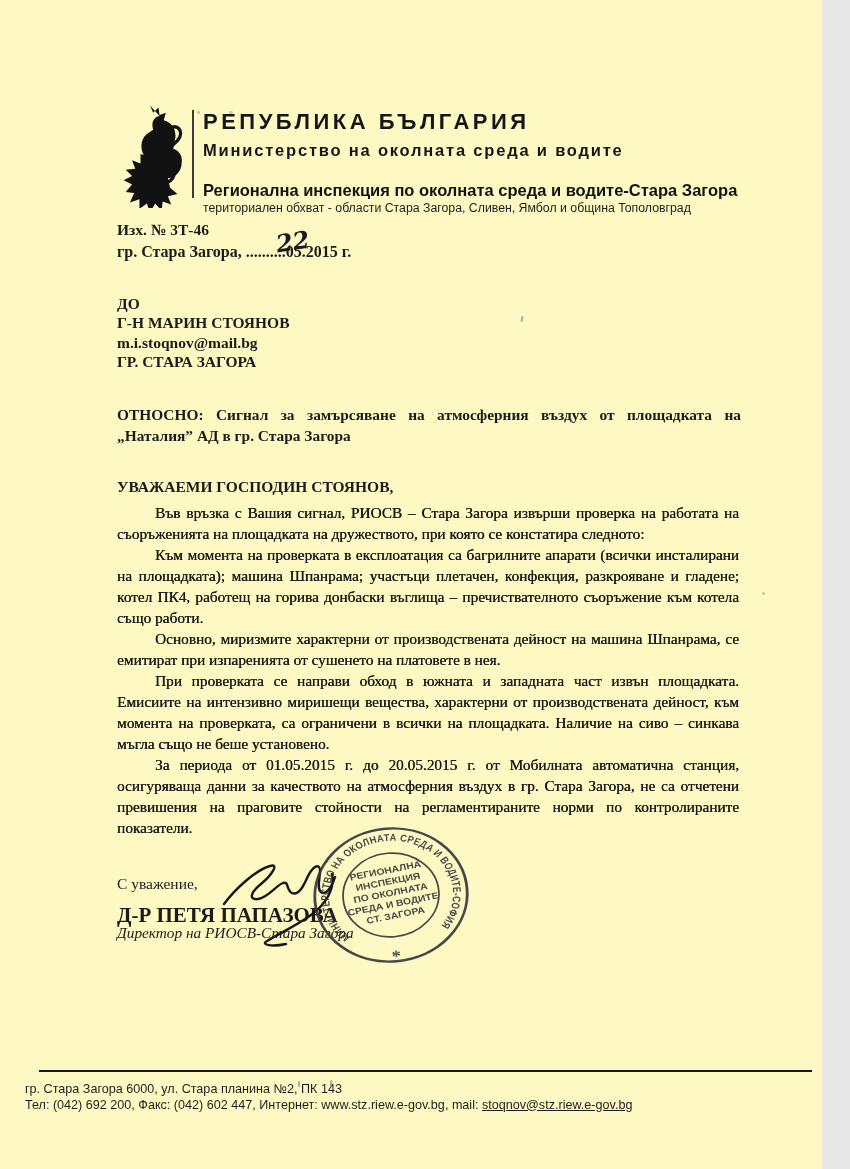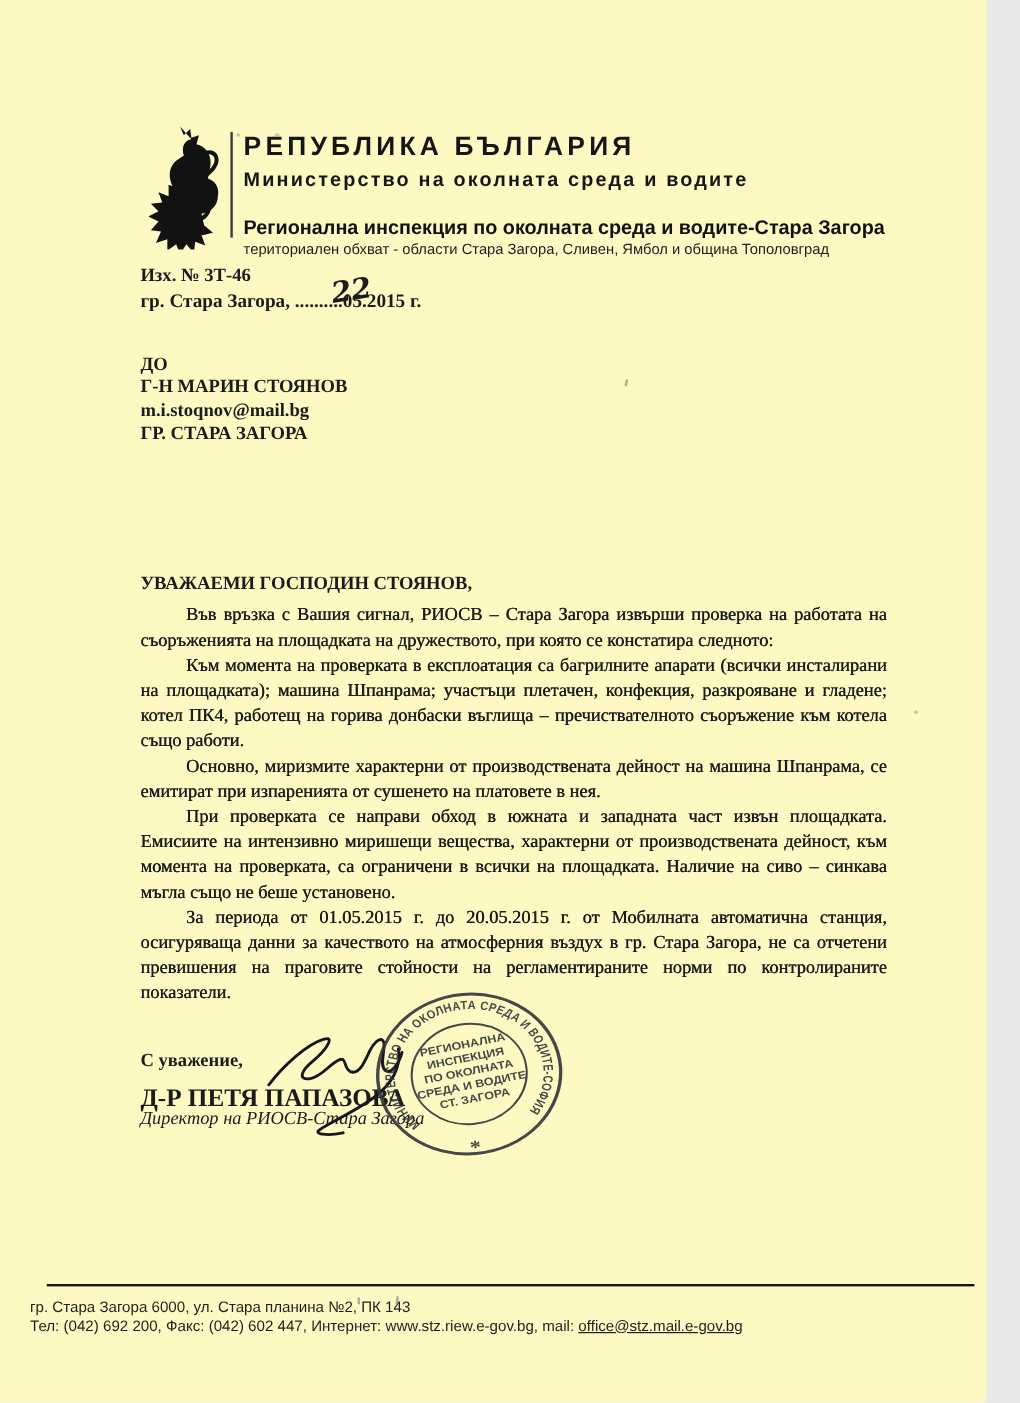--- a/index.html
+++ b/index.html
@@ -26,21 +26,21 @@
   
   .recipient{left:117px;top:294px;font-weight:bold;font-size:15.5px;line-height:19.4px;}
   
   .subject{left:117px;top:404px;width:624px;font-weight:bold;font-size:15.4px;
     line-height:21.3px;text-align:justify;margin:0;}
   .salutation{left:117px;top:478px;font-weight:bold;font-size:15.5px;}
   .body-text{left:117px;top:502px;width:622px;font-size:15.3px;line-height:21px;
     text-align:justify;text-shadow:0.3px 0 0 currentColor;}
   .body-text p{margin:0;text-indent:38px;}
   
-  .regards{left:117px;top:875px;font-weight:bold;font-size:15.5px;}
+  .regards{left:117px;top:875px;font-weight:normal;font-size:15.5px;}
   .signer-name{left:117px;top:903px;font-weight:bold;font-size:21px;}
   .signer-title{left:117px;top:924px;font-style:italic;font-size:15.3px;}
   
   .footer-rule{left:39px;top:1070px;width:773px;height:2px;background:#171717;}
   .footer{left:25px;top:1082px;width:800px;text-align:left;
     font-family:"Liberation Sans",sans-serif;font-size:12.6px;line-height:15.5px;color:#1e1e1e;}
   .footer .email{text-decoration:underline;}
   
   .speck{position:absolute;background:#8a8a8a;border-radius:50%;}
 </style>
@@ -64,20 +64,21 @@
   <div class="abs ref-date"><span>гр. Стара Загора, </span><span>.........</span><span>.05.2015 г.</span></div>
   <div class="abs hand-day">22</div>
 
   <div class="abs recipient">
     <div>ДО</div>
     <div>Г-Н МАРИН СТОЯНОВ</div>
     <div>m.i.stoqnov@mail.bg</div>
     <div>ГР. СТАРА ЗАГОРА</div>
   </div>
 
+  <p class="abs subject">ОТНОСНО: Сигнал за замърсяване на атмосферния въздух от площадката на „Наталия” АД в гр. Стара Загора</p>
   <div class="abs salutation">УВАЖАЕМИ ГОСПОДИН СТОЯНОВ,</div>
 
   <div class="abs body-text">
     <p>Във връзка с Вашия сигнал, РИОСВ – Стара Загора извърши проверка на работата на съоръженията на площадката на дружеството, при която се констатира следното:</p>
     <p>Към момента на проверката в експлоатация са багрилните апарати (всички инсталирани на площадката); машина Шпанрама; участъци плетачен, конфекция, разкрояване и гладене; котел ПК4, работещ на горива донбаски въглища – пречиствателното съоръжение към котела също работи.</p>
     <p>Основно, миризмите характерни от производствената дейност на машина Шпанрама, се емитират при изпаренията от сушенето на платовете в нея.</p>
     <p>При проверката се направи обход в южната и западната част извън площадката. Емисиите на интензивно миришещи вещества, характерни от производствената дейност, към момента на проверката, са ограничени в всички на площадката. Наличие на сиво – синкава мъгла също не беше установено.</p>
     <p>За периода от 01.05.2015 г. до 20.05.2015 г. от Мобилната автоматична станция, осигуряваща данни за качеството на атмосферния въздух в гр. Стара Загора, не са отчетени превишения на праговите стойности на регламентираните норми по контролираните показатели.</p>
   </div>
 
@@ -104,21 +105,21 @@
         <text y="1">ПО ОКОЛНАТА</text>
         <text y="13">СРЕДА И ВОДИТЕ</text>
         <text y="25">СТ. ЗАГОРА</text>
       </g>
     </g>
   </svg>
 
   <div class="abs footer-rule"></div>
   <div class="abs footer">
     <div>гр. Стара Загора 6000, ул. Стара планина №2, ПК 143</div>
-    <div><span>Тел: (042) 692 200, Факс: (042) 602 447, Интернет: www.stz.riew.e-gov.bg, mail: </span><span class="email">office@stz.mail.e-gov.bg</span></div>
+    <div><span>Тел: (042) 692 200, Факс: (042) 602 447, Интернет: www.stz.riew.e-gov.bg, mail: </span><span class="email">stoqnov@stz.riew.e-gov.bg</span></div>
   </div>
 
   <div class="speck" style="left:197px;top:111px;width:3px;height:3px;opacity:.5"></div>
   <div class="speck" style="left:229px;top:111px;width:4px;height:3px;opacity:.4"></div>
   <div class="speck" style="left:836px;top:90px;width:3px;height:3px;opacity:.6"></div>
   <div class="speck" style="left:521px;top:316px;width:2px;height:6px;border-radius:1px;transform:rotate(12deg);opacity:.7"></div>
   <div class="speck" style="left:298px;top:1081px;width:2px;height:6px;border-radius:1px;opacity:.7"></div>
   <div class="speck" style="left:330px;top:1080px;width:2px;height:7px;border-radius:1px;transform:rotate(8deg);opacity:.7"></div>
   <div class="speck" style="left:762px;top:592px;width:3px;height:3px;opacity:.5"></div>
 

